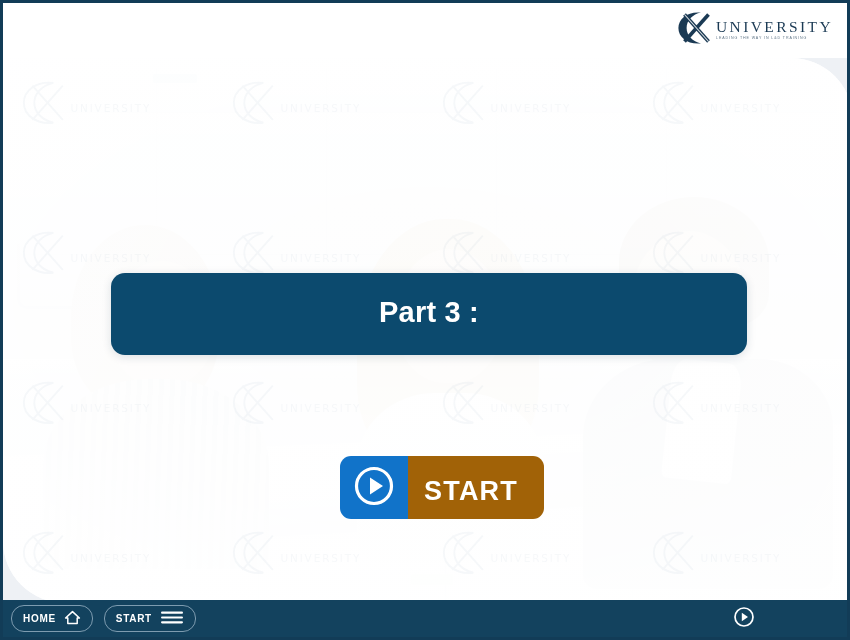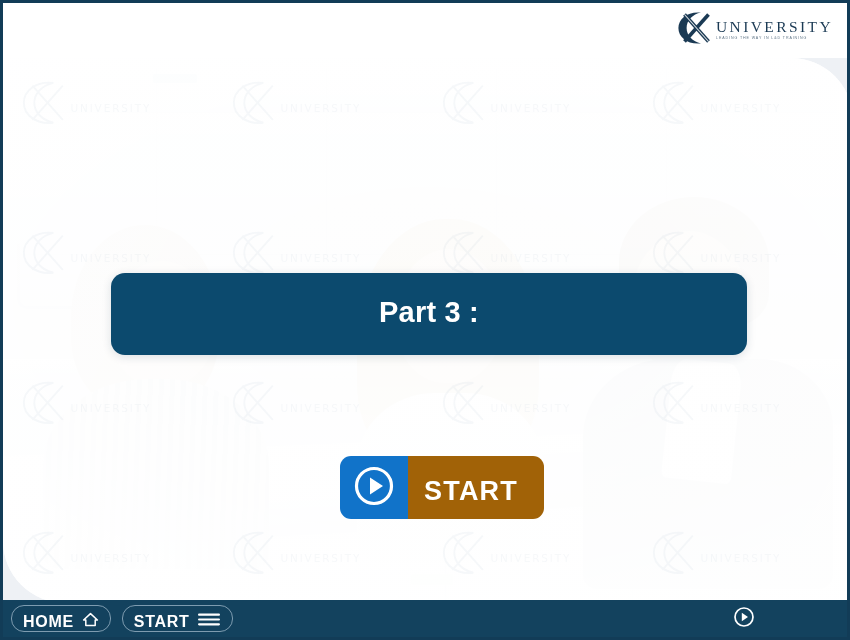--- a/index.html
+++ b/index.html
@@ -343,28 +343,28 @@
     border-bottom: 3px solid #123c57;
   }
   .footer-left {
     display: flex;
     align-items: center;
     gap: 11px;
     padding-left: 8px;
   }
   .pill {
     display: flex;
-    align-items: flex-end;
+    align-items: center;
     gap: 8px;
     height: 25px;
     padding: 0 11px;
     border: 1.5px solid #7e9cb0;
     border-radius: 13px;
     color: #ffffff;
-    font-size: 16px;
+    font-size: 10px;
     font-weight: bold;
     letter-spacing: 0.7px;
     cursor: pointer;
     background: transparent;
   }
   .footer-right {
     margin-left: auto;
     padding-right: 92px;
     display: flex;
     align-items: center;

